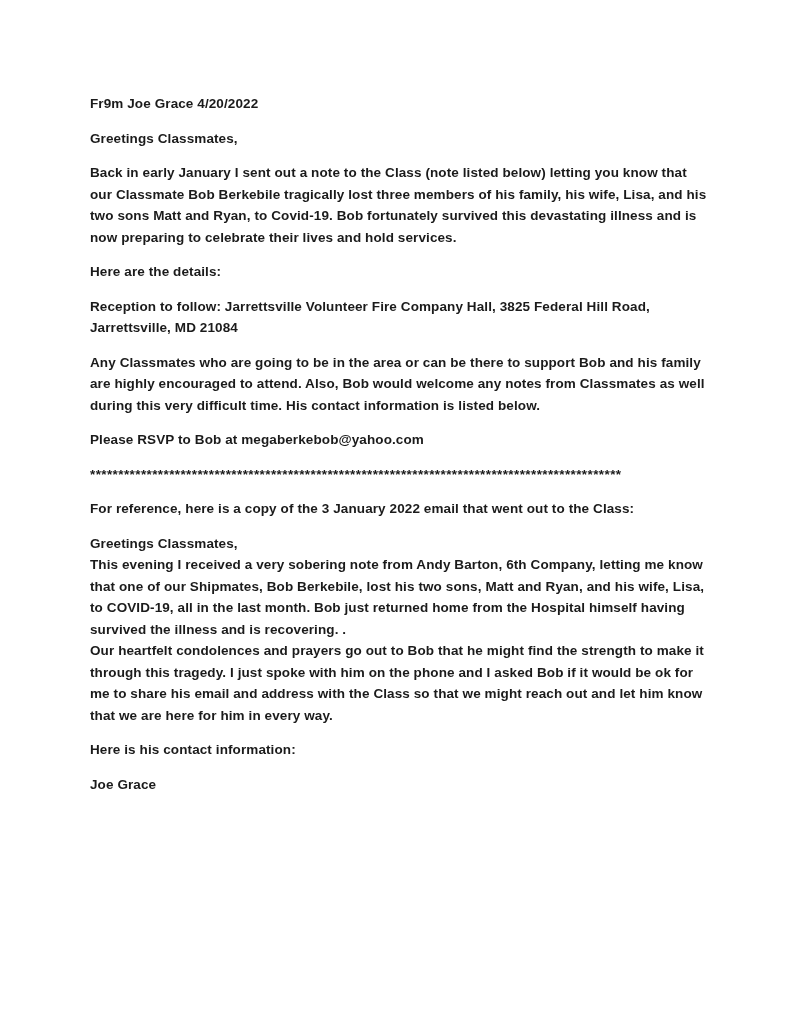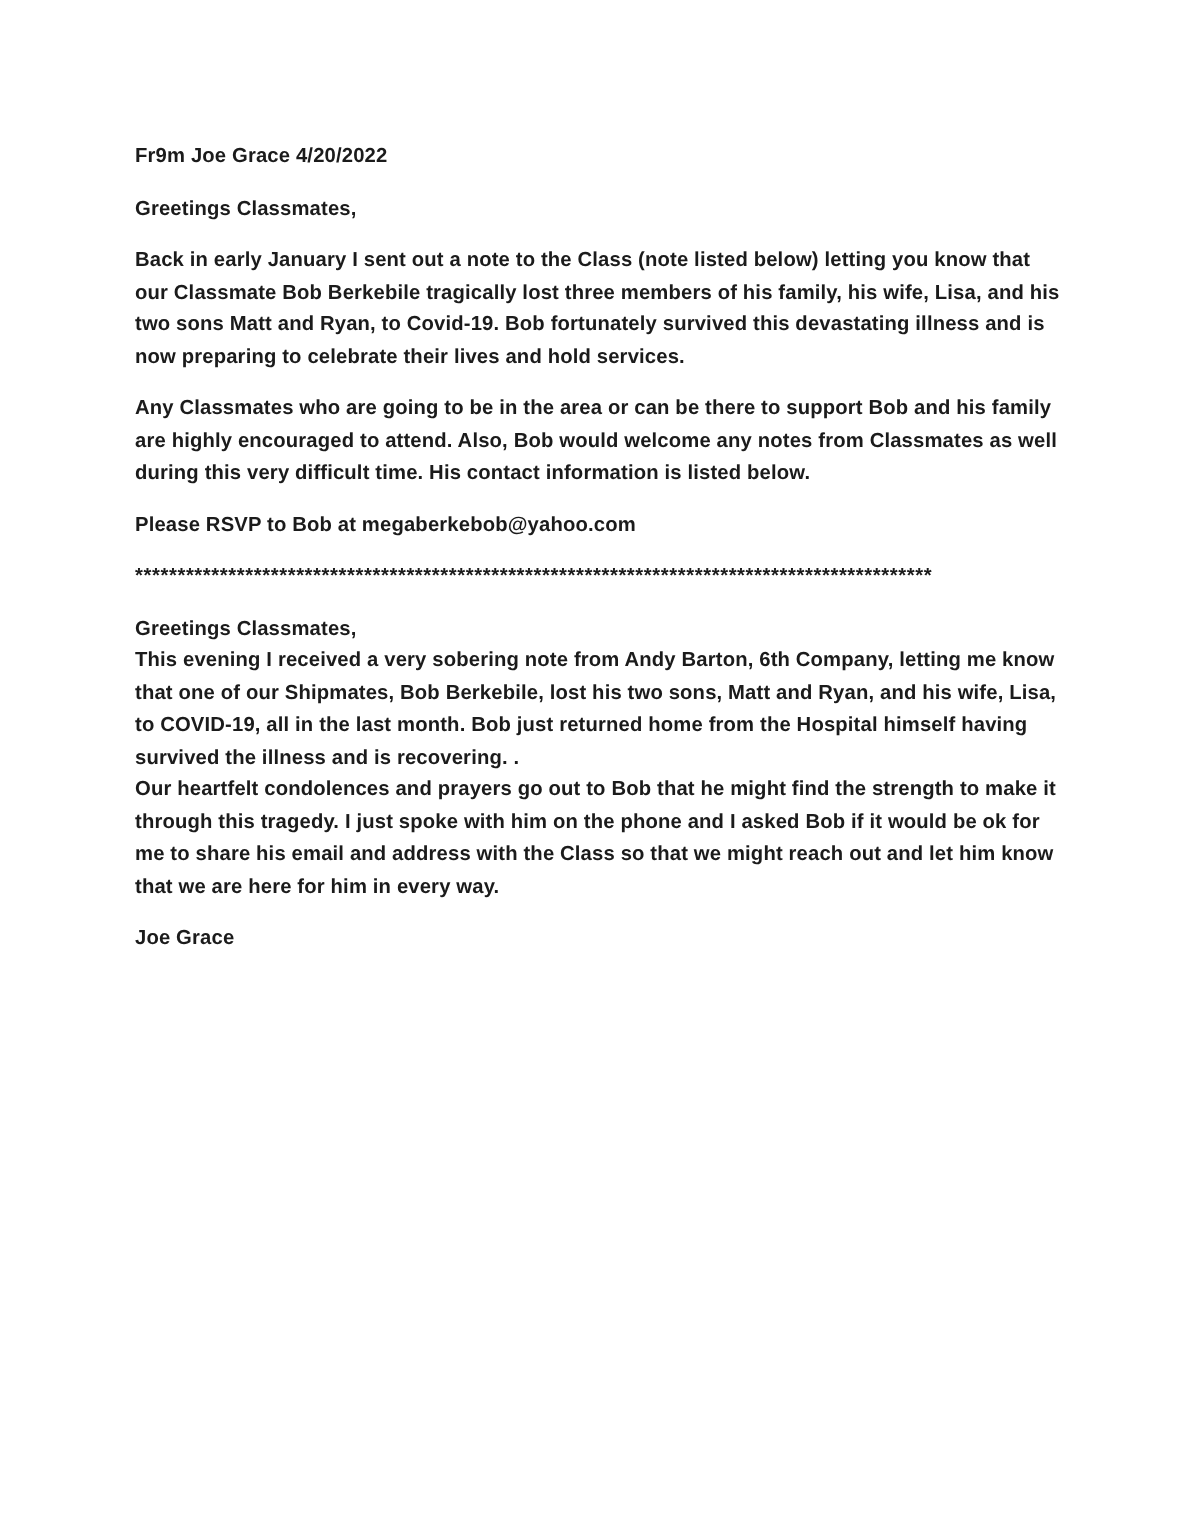--- a/index.html
+++ b/index.html
@@ -48,37 +48,41 @@
 
 <div class="page">
   <div class="content">
 
     <p class="para">Fr9m Joe Grace 4/20/2022</p>
 
     <p class="para">Greetings Classmates,</p>
 
     <p class="para">Back in early January I sent out a note to the Class (note listed below) letting you know that our Classmate Bob Berkebile tragically lost three members of his family, his wife, Lisa, and his two sons Matt and Ryan, to Covid-19.  Bob fortunately survived this devastating illness and is now preparing to celebrate their lives and hold services.</p>
 
+    <p class="para">Here are the details:</p>
 
 
 
+    <p class="para">Reception to follow:  Jarrettsville Volunteer Fire Company Hall, 3825 Federal Hill Road, Jarrettsville, MD 21084</p>
 
     <p class="para">Any Classmates who are going to be in the area or can be there to support Bob and his family are highly encouraged to attend.  Also, Bob would welcome any notes from Classmates as well during this very difficult time. His contact information is listed below.</p>
 
     <p class="para">Please RSVP to Bob at megaberkebob@yahoo.com</p>
 
     <p class="separator">**********************************************************************************************</p>
 
+    <p class="para">For reference, here is a copy of the 3 January 2022 email that went out to the Class:</p>
 
     <div class="block">
       <div>Greetings Classmates,</div>
       <div>This evening I received a very sobering note from Andy Barton, 6th Company, letting me know that one of our Shipmates, Bob Berkebile, lost his two sons, Matt and Ryan, and his wife, Lisa, to COVID-19, all in the last month.  Bob just returned home from the Hospital himself having survived the illness and is recovering. .</div>
       <div>Our heartfelt condolences and prayers go out to Bob that he might find the strength to make it through this tragedy.  I just spoke with him on the phone and I asked Bob if it would be ok for me to share his email and address with the Class so that we might reach out and let him know that we are here for him in every way.</div>
     </div>
 
+    <p class="para">Here is his contact information:</p>
 
     <div class="block">
     </div>
 
     <div class="block">
       <div>Joe Grace</div>
 
     </div>
 
   </div>

